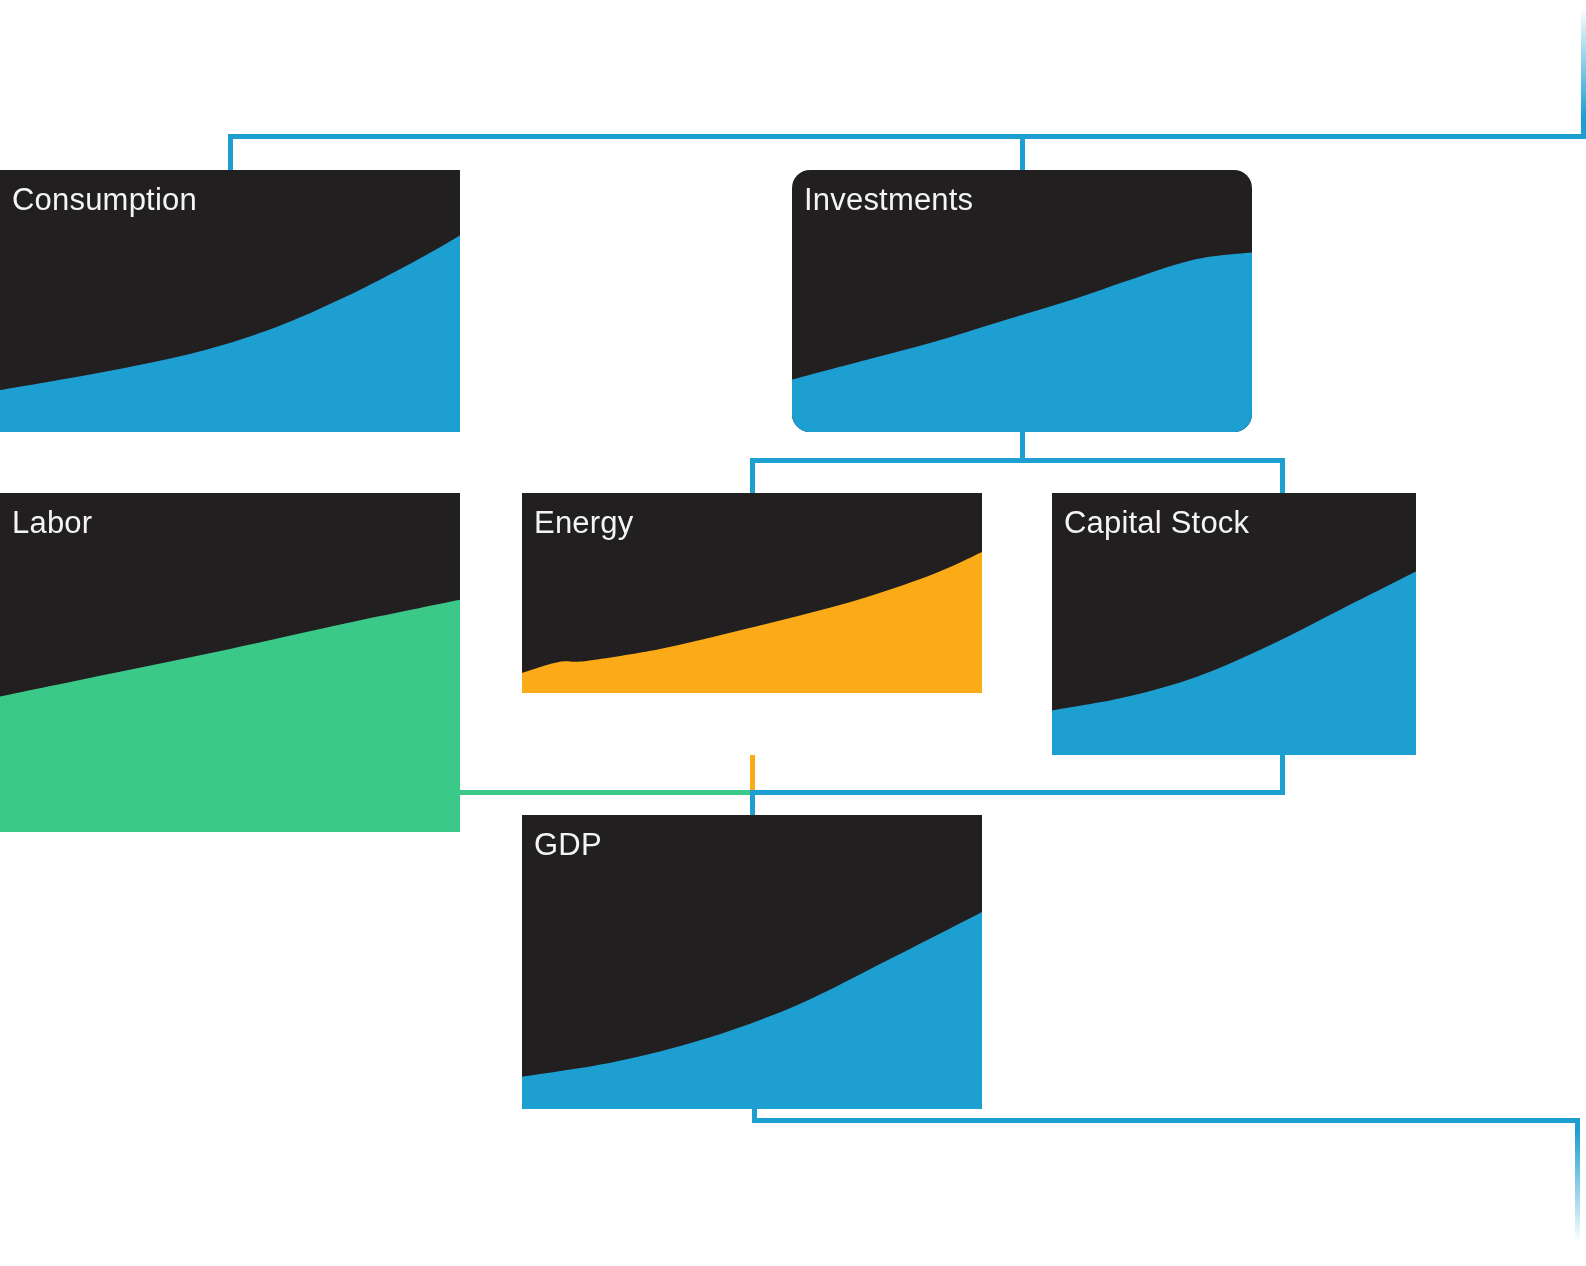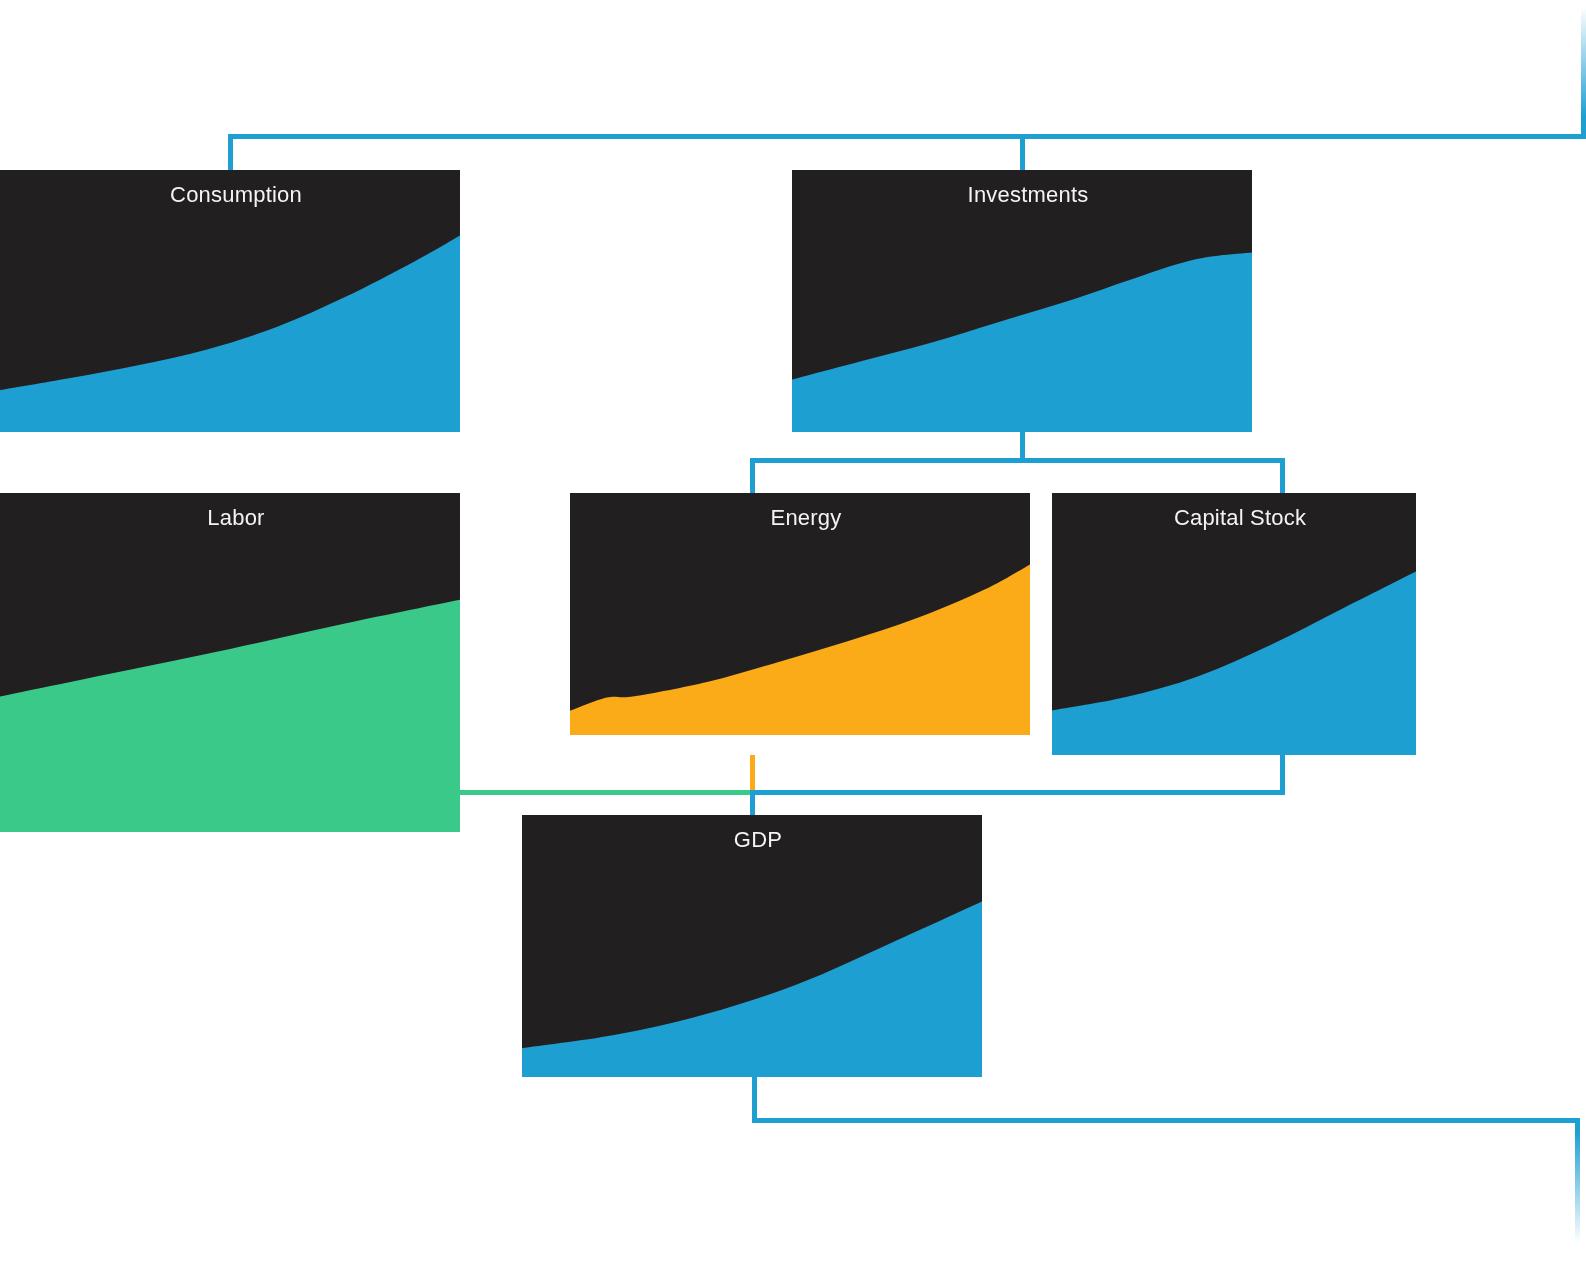--- a/index.html
+++ b/index.html
@@ -12,23 +12,22 @@
   }
   .edge{position:absolute;z-index:1;}
   .node{
     position:absolute;z-index:2;
     background:var(--card_bg,#221f20);
     overflow:hidden;
     cursor:pointer;
   }
   .node-title{
     position:absolute;top:12px;left:12px;right:0;
-    text-align:center;
     color:var(--title,#f4f4f4);
-    font-size:22px;
+    font-size:31px;
     font-weight:500;
     letter-spacing:0.2px;
     z-index:2;
   }
   .node-chart{
     position:absolute;left:0;top:0;
     width:100%;height:100%;
     display:block;
   }
 </style>
@@ -57,48 +56,48 @@
       <div class="edge" style="left: 1575px; top: 1118px; width: 5px; height: 132px; background: linear-gradient(rgb(30, 159, 210) 10%, rgba(255, 255, 255, 0) 95%);"></div>
     </div>
 
   <div class="node" style="left: 0px; top: 170px; width: 460px; height: 262px;">
     <svg class="node-chart" viewBox="0 0 1 1" preserveAspectRatio="none">
         <path d="M0,0.84C0.025,0.8325 0.1,0.8108 0.15,0.795C0.2,0.7792 0.25,0.7633 0.3,0.745C0.35,0.7267 0.4,0.7092 0.45,0.685C0.5,0.6608 0.55,0.6333 0.6,0.6C0.65,0.5667 0.7,0.5267 0.75,0.485C0.8,0.4433 0.8583,0.3892 0.9,0.35C0.9417,0.3108 0.9833,0.2667 1,0.25L1,1L0,1Z" fill="#1e9fd2"></path>
       </svg>
     <div class="node-title">Consumption</div>
   </div>
 
-  <div class="node" style="left: 792px; top: 170px; width: 460px; height: 262px;">
+  <div class="node" style="left: 792px; top: 170px; width: 460px; height: 262px; border-radius: 18px;">
     <svg class="node-chart" viewBox="0 0 1 1" preserveAspectRatio="none">
         <path d="M0,0.8C0.025,0.7883 0.1,0.7533 0.15,0.73C0.2,0.7067 0.25,0.685 0.3,0.66C0.35,0.635 0.4,0.6067 0.45,0.58C0.5,0.5533 0.55,0.5283 0.6,0.5C0.65,0.4717 0.7033,0.4367 0.75,0.41C0.7967,0.3833 0.8383,0.3558 0.88,0.34C0.9217,0.3242 0.98,0.3192 1,0.315L1,1L0,1Z" fill="#1e9fd2"></path>
       </svg>
     <div class="node-title">Investments</div>
   </div>
 
   <div class="node" style="left: 0px; top: 493px; width: 460px; height: 339px;">
     <svg class="node-chart" viewBox="0 0 1 1" preserveAspectRatio="none">
         <path d="M0,0.6C0.0417,0.5883 0.1667,0.5533 0.25,0.53C0.3333,0.5067 0.4167,0.4842 0.5,0.46C0.5833,0.4358 0.6667,0.4092 0.75,0.385C0.8333,0.3608 0.9583,0.3267 1,0.315L1,1L0,1Z" fill="#3bc98a"></path>
       </svg>
     <div class="node-title">Labor</div>
   </div>
 
-  <div class="node" style="left: 522px; top: 493px; width: 460px; height: 242px; margin-left: 48px;">
+  <div class="node" style="left: 522px; top: 493px; width: 460px; height: 200px;">
     <svg class="node-chart" viewBox="0 0 1 1" preserveAspectRatio="none">
         <path d="M0,0.9C0.0133,0.8908 0.0567,0.855 0.08,0.845C0.1033,0.835 0.1033,0.8508 0.14,0.84C0.1767,0.8292 0.2483,0.8033 0.3,0.78C0.3517,0.7567 0.4,0.7275 0.45,0.7C0.5,0.6725 0.55,0.645 0.6,0.615C0.65,0.585 0.7,0.5558 0.75,0.52C0.8,0.4842 0.8583,0.4375 0.9,0.4C0.9417,0.3625 0.9833,0.3125 1,0.295L1,1L0,1Z" fill="#fbab17"></path>
       </svg>
     <div class="node-title">Energy</div>
   </div>
 
   <div class="node" style="left: 1052px; top: 493px; width: 364px; height: 262px;">
     <svg class="node-chart" viewBox="0 0 1 1" preserveAspectRatio="none">
         <path d="M0,0.83C0.0333,0.8217 0.1333,0.8017 0.2,0.78C0.2667,0.7583 0.3333,0.7333 0.4,0.7C0.4667,0.6667 0.5333,0.6233 0.6,0.58C0.6667,0.5367 0.7333,0.4867 0.8,0.44C0.8667,0.3933 0.9667,0.3233 1,0.3L1,1L0,1Z" fill="#1e9fd2"></path>
       </svg>
     <div class="node-title">Capital Stock</div>
   </div>
 
-  <div class="node" style="left: 522px; top: 815px; width: 460px; height: 262px;">
+  <div class="node" style="left: 522px; top: 815px; width: 460px; height: 294px;">
     <svg class="node-chart" viewBox="0 0 1 1" preserveAspectRatio="none">
         <path d="M0,0.89C0.0333,0.8817 0.1333,0.8617 0.2,0.84C0.2667,0.8183 0.3333,0.7925 0.4,0.76C0.4667,0.7275 0.5333,0.69 0.6,0.645C0.6667,0.6 0.7333,0.5425 0.8,0.49C0.8667,0.4375 0.9667,0.3567 1,0.33L1,1L0,1Z" fill="#1e9fd2"></path>
       </svg>
     <div class="node-title">GDP</div>
   </div>
 
 </div>
 
 </body></html>

